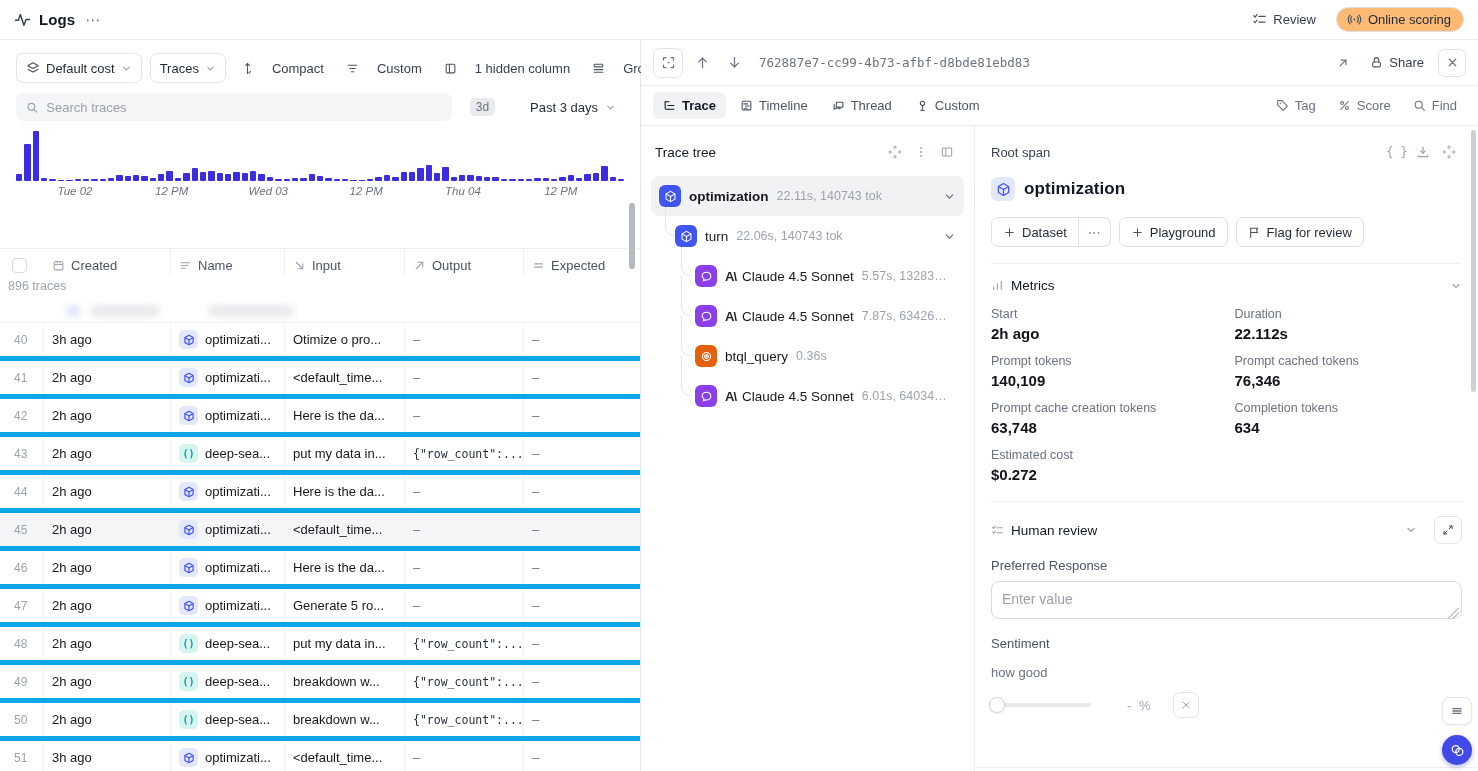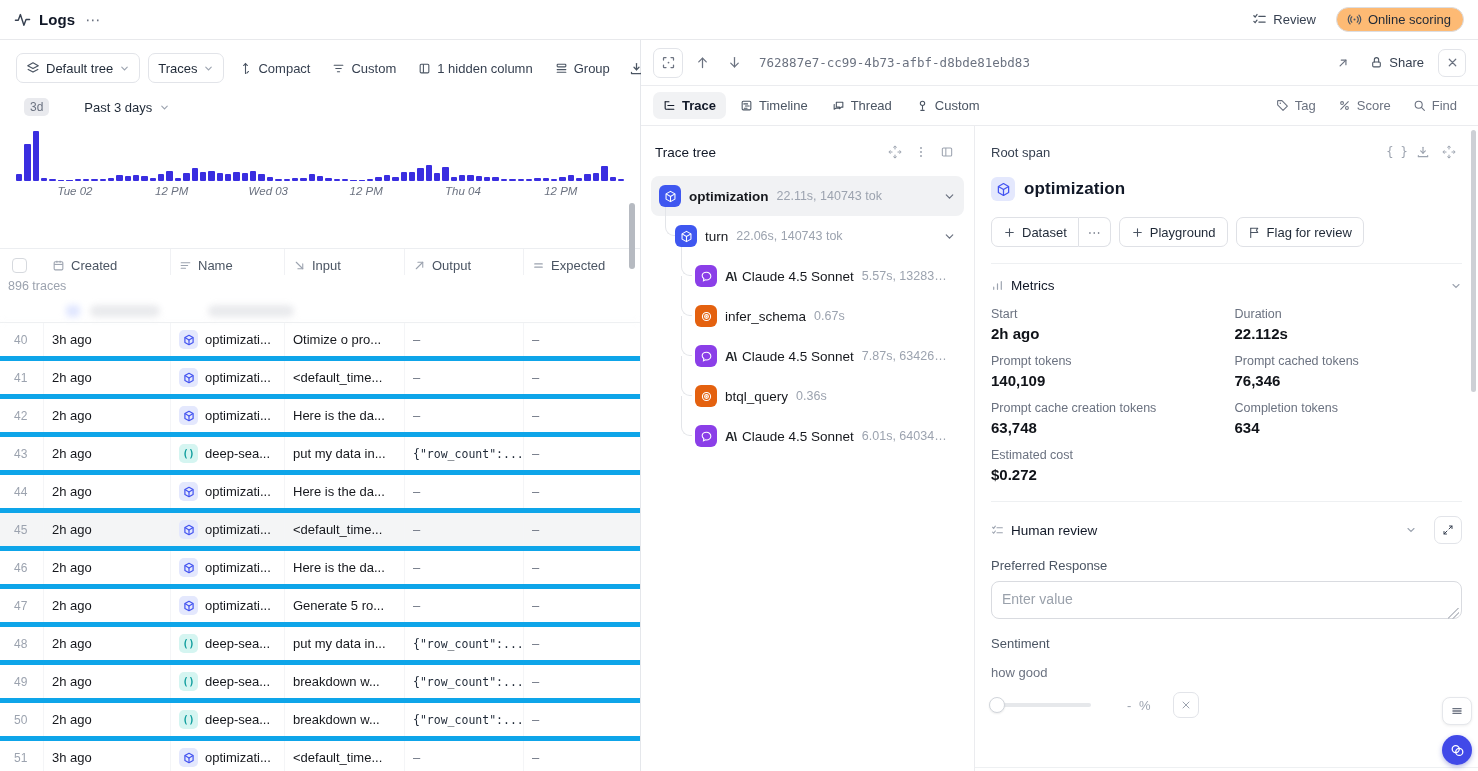--- a/index.html
+++ b/index.html
@@ -14,21 +14,21 @@
   .appbar .spacer { flex:1; }
   .review-btn { display:flex; align-items:center; gap:6px; color:#374151; font-size:13px; padding:4px 10px; border-radius:6px; cursor:pointer; }
   .pill-btn { display:flex; align-items:center; gap:6px; border:1px solid #dcdee3; border-radius:999px; padding:4px 12px 4px 10px; font-size:13px; color:#1f2937; background:#fdba74; cursor:pointer; }
 
   .main { display:flex; height:731px; }
 
   
   .left { width:641px; flex:none; border-right:1px solid #e5e7eb; position:relative; background:#fff; }
   .toolbar { display:flex; align-items:center; gap:8px; padding:13px 16px 2px 16px; }
   .tb-box { display:flex; align-items:center; gap:6px; border:1px solid #e2e4e9; border-radius:7px; height:30px; padding:0 9px; font-size:13px; color:#1f2937; background:#fff; cursor:pointer; white-space:nowrap; }
-  .tb-text { display:flex; align-items:center; gap:6px; height:30px; padding:0 7px; font-size:13px; color:#374151; border-radius:6px; cursor:pointer; white-space:nowrap;text-align:center; }
+  .tb-text { display:flex; align-items:center; gap:18px; height:30px; padding:0 7px; font-size:13px; color:#374151; border-radius:6px; cursor:pointer; white-space:nowrap;text-align:center; }
   .chev { color:#9ca3af; }
   .searchrow { display:flex; align-items:center; gap:10px; padding:8px 16px 0 16px; }
   .search { flex:1; display:flex; align-items:center; gap:8px; background:#f4f5f7; border-radius:7px; height:28px; padding:0 10px; }
   .search input { border:none; outline:none; background:transparent; font-size:13px; color:#111827; width:100%; font-family:"Liberation Sans",sans-serif; }
   .search input::placeholder { color:#9aa1ab; }
   .range { display:flex; align-items:center; gap:7px; height:28px; padding:0 8px; border-radius:7px; cursor:pointer; }
   .range .badge { background:#e9eaee; color:#6b7280; font-size:12px; border-radius:5px; padding:2px 6px; }
   .range .lbl { font-size:13px; color:#1f2937; white-space:nowrap;margin-left:28px; }
 
   .chart { position:relative; margin:10px 16px 0 16px; height:68px; }
@@ -164,21 +164,21 @@
 
 <div class="main">
 
   <div class="left">
     <div class="toolbar">
       <span class="tb-box">
         <svg width="14" height="14" viewBox="0 0 24 24" fill="none" stroke="#4b5563" stroke-width="2" stroke-linejoin="round">
             <path d="M12 3l9 5-9 5-9-5z"></path>
             <path d="M3 14l9 5 9-5"></path>
           </svg>
-        <span>Default tree</span>
+        <span>Default cost</span>
         <svg class="chev" width="11" height="11" viewBox="0 0 24 24" fill="none" stroke="currentColor" stroke-width="2.4" stroke-linecap="round">
             <path d="M6 9l6 6 6-6"></path>
           </svg>
       </span>
       <span class="tb-box">
         <span>Traces</span>
         <svg class="chev" width="11" height="11" viewBox="0 0 24 24" fill="none" stroke="currentColor" stroke-width="2.4" stroke-linecap="round">
             <path d="M6 9l6 6 6-6"></path>
           </svg>
       </span>
@@ -216,20 +216,27 @@
       <span class="tb-text" style="margin-left:auto;padding:0 4px;">
         <svg width="15" height="15" viewBox="0 0 24 24" fill="none" stroke="#4b5563" stroke-width="2" stroke-linecap="round" stroke-linejoin="round">
             <path d="M12 4v10"></path>
             <path d="M8 10l4 4 4-4"></path>
             <path d="M4 18v2h16v-2"></path>
           </svg>
       </span>
     </div>
 
     <div class="searchrow">
+      <div class="search">
+        <svg width="13" height="13" viewBox="0 0 24 24" fill="none" stroke="#9ca3af" stroke-width="2.2" stroke-linecap="round">
+            <circle cx="10.5" cy="10.5" r="6.5"></circle>
+            <path d="M15.5 15.5L21 21"></path>
+          </svg>
+        <input placeholder="Search traces" style="">
+      </div>
       <div class="range">
         <span class="badge">3d</span>
         <span class="lbl">Past 3 days</span>
         <svg class="chev" width="11" height="11" viewBox="0 0 24 24" fill="none" stroke="currentColor" stroke-width="2.4" stroke-linecap="round">
             <path d="M6 9l6 6 6-6"></path>
           </svg>
       </div>
     </div>
 
     <div class="chart">
@@ -722,33 +729,20 @@
                   <path d="M12 4c-4.5 0-8 2.9-8 6.6 0 2.1 1.2 4 3 5.2L6.4 20l3.8-1.8c.6.1 1.2.2 1.8.2 4.5 0 8-2.9 8-6.7S16.5 4 12 4z"></path>
                 </svg>
               </span>
               <span class="aglyph">A\</span>
               <span class="nlabel">Claude 4.5 Sonnet</span>
               <span class="nmeta">5.57s, 13283 tok</span>
               <span class="spacer"></span>
             </div>
             <div class="tnode child" style="padding-left: 44px;">
               <span class="elbow" style="left: 30px;"></span>
-              <span class="nicon" style="background: rgb(228, 97, 15);">
-                <svg width="13" height="13" viewBox="0 0 24 24" fill="none" stroke="#fff" stroke-width="2">
-                  <circle cx="12" cy="12" r="7.5"></circle>
-                  <circle cx="12" cy="12" r="3.5"></circle>
-                  <circle cx="12" cy="12" r="0.8" fill="#fff"></circle>
-                </svg>
-              </span>
-              <span class="nlabel">infer_schema</span>
-              <span class="nmeta">0.67s</span>
-              <span class="spacer"></span>
-            </div>
-            <div class="tnode child" style="padding-left: 44px;">
-              <span class="elbow" style="left: 30px;"></span>
               <span class="nicon" style="background: rgb(139, 63, 232);">
                 <svg width="13" height="13" viewBox="0 0 24 24" fill="none" stroke="#fff" stroke-width="2">
                   <path d="M12 4c-4.5 0-8 2.9-8 6.6 0 2.1 1.2 4 3 5.2L6.4 20l3.8-1.8c.6.1 1.2.2 1.8.2 4.5 0 8-2.9 8-6.7S16.5 4 12 4z"></path>
                 </svg>
               </span>
               <span class="aglyph">A\</span>
               <span class="nlabel">Claude 4.5 Sonnet</span>
               <span class="nmeta">7.87s, 63426 tok</span>
               <span class="spacer"></span>
             </div>

